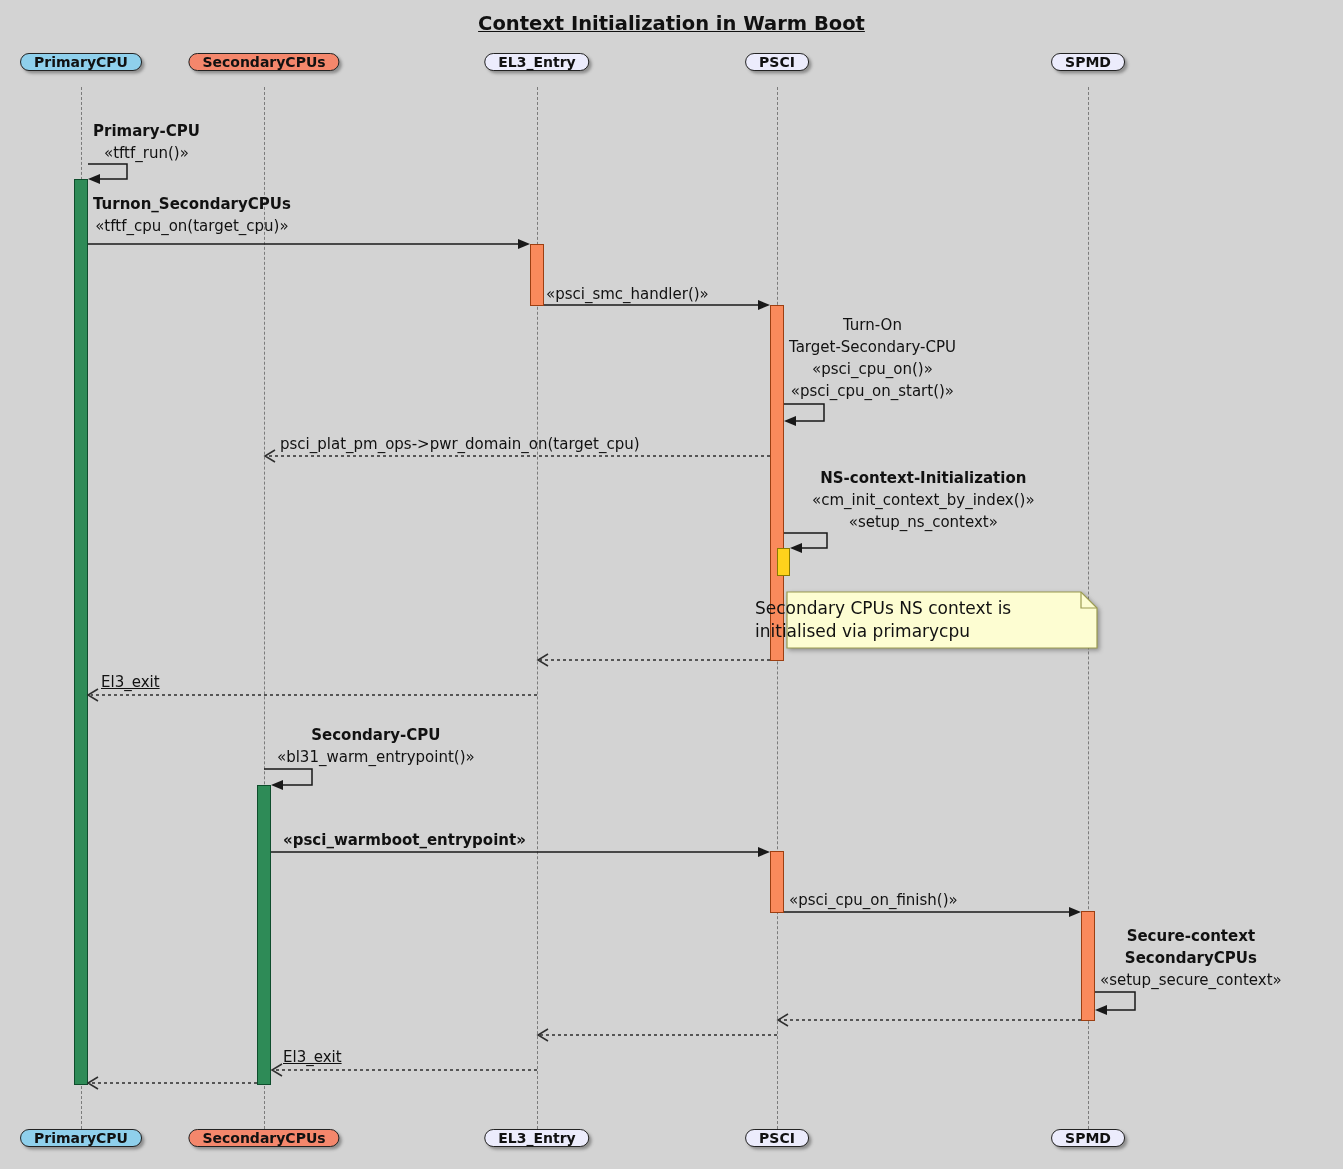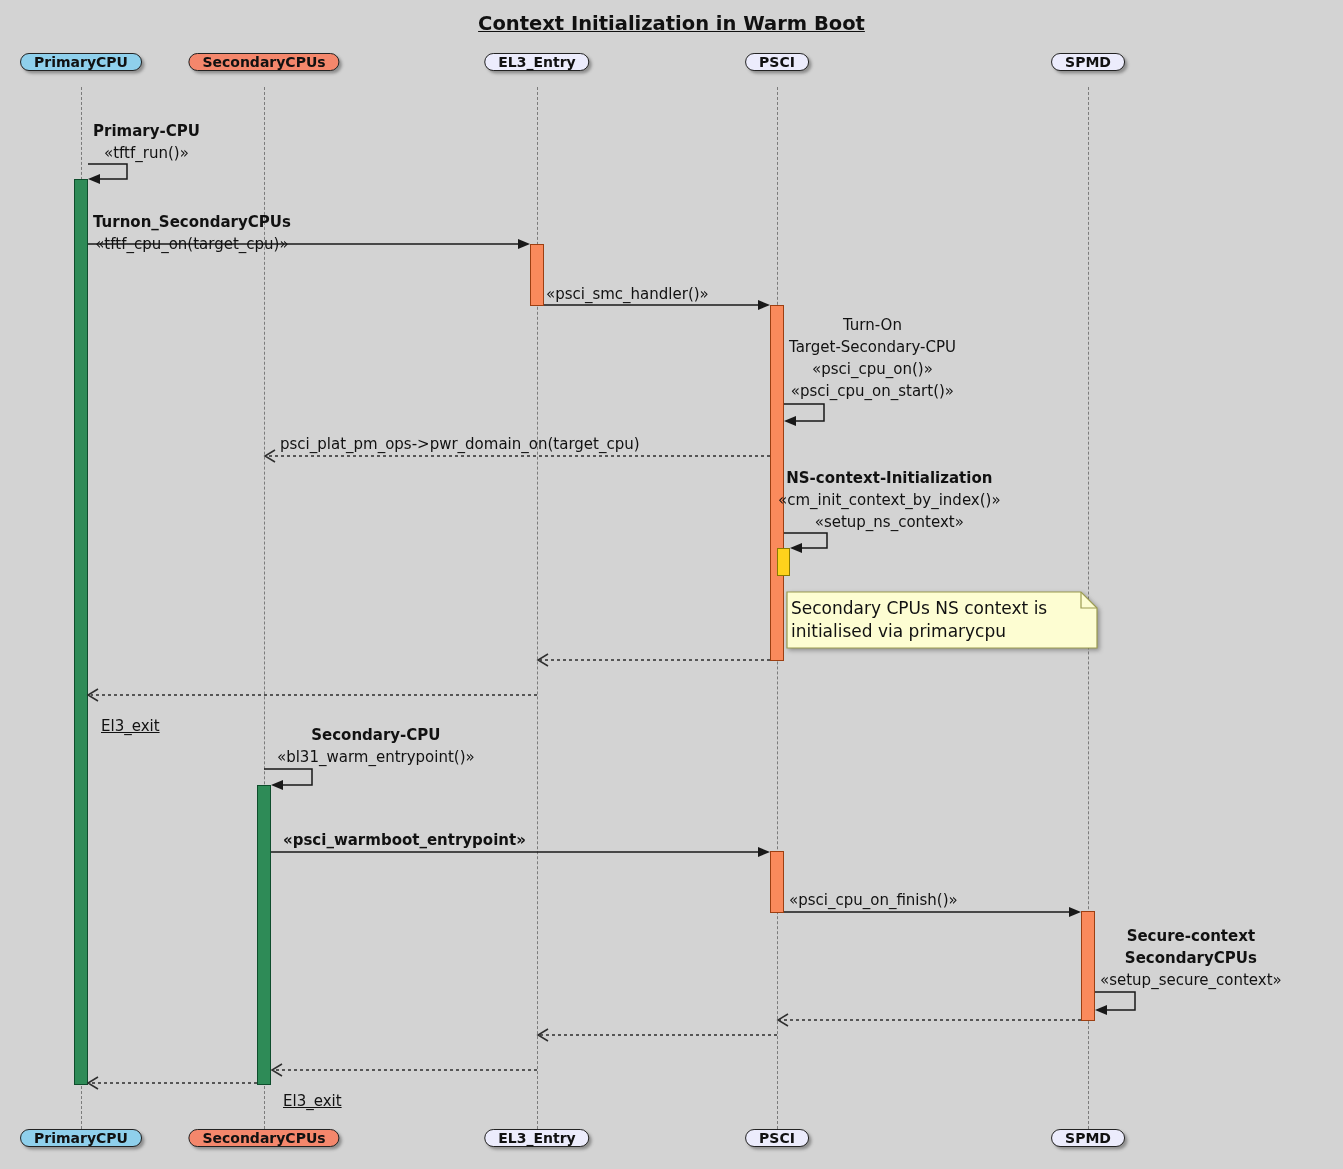--- a/index.html
+++ b/index.html
@@ -40,21 +40,21 @@
   svg .d  { stroke:#2e2e2e; stroke-width:1.3; stroke-dasharray:3,3; fill:none; }
   svg .oh { stroke:#2e2e2e; stroke-width:1.5; fill:none; }
   svg .note-body { fill:#FDFDD2; stroke:#9C9C50; stroke-width:1.2; }
   svg .note-fold { fill:none; stroke:#9C9C50; stroke-width:1.2; }
   .shadowed { filter: drop-shadow(2px 2px 2px rgba(60,60,60,0.45)); }
   .lbl {
     position:absolute; z-index:4; font-size:15px;
     line-height:22px; white-space:nowrap;text-align:center;
   }
   .lbl .b { font-weight:bold; }
-  .u { text-decoration:underline;margin-top:44px; }
+  .u { text-decoration:underline; }
   .note-text {
     position:absolute; z-index:4; font-size:17px;
     line-height:23px; white-space:nowrap;
   }
 </style>
 </head>
 <body>
 
 <div id="canvas">
 
@@ -128,41 +128,41 @@
       <path class="note-body" d="M787 592 H1081 L1097 608 V648 H787 Z"></path>
       <path class="note-fold" d="M1081 592 V608 H1097"></path>
     </g>
   </svg>
 
   <div class="lbl" style="left:93px; top:120px">
     <div class="b">Primary-CPU</div>
     <div>«tftf_run()»</div>
   </div>
 
-  <div class="lbl" style="left:93px; top:211px">
+  <div class="lbl" style="left:93px; top:193px">
     <div class="b">Turnon_SecondaryCPUs</div>
     <div>«tftf_cpu_on(target_cpu)»</div>
   </div>
 
   <div class="lbl" style="left:546px; top:283px">
     <div>«psci_smc_handler()»</div>
   </div>
 
   <div class="lbl" style="left:280px; top:433px">
     <div>psci_plat_pm_ops-&gt;pwr_domain_on(target_cpu)</div>
   </div>
 
   <div class="lbl" style="left:789px; top:314px">
     <div>Turn-On</div>
     <div>Target-Secondary-CPU</div>
     <div>«psci_cpu_on()»</div>
     <div>«psci_cpu_on_start()»</div>
   </div>
 
-  <div class="lbl" style="left:778px; top:467px">
+  <div class="lbl" style="left:812px; top:467px">
     <div class="b">NS-context-Initialization</div>
     <div>«cm_init_context_by_index()»</div>
     <div>«setup_ns_context»</div>
   </div>
 
   <div class="lbl" style="left:101px; top:671px">
     <div class="u">El3_exit</div>
   </div>
 
   <div class="lbl" style="left:277px; top:724px">
@@ -181,21 +181,21 @@
   <div class="lbl" style="left:1100px; top:925px">
     <div class="b">Secure-context</div>
     <div class="b">SecondaryCPUs</div>
     <div>«setup_secure_context»</div>
   </div>
 
   <div class="lbl" style="left:283px; top:1046px">
     <div class="u">El3_exit</div>
   </div>
 
-  <div class="note-text" style="left:791px; top:597px">
+  <div class="note-text" style="left:755px; top:597px">
     <div>Secondary CPUs NS context is</div>
     <div>initialised via primarycpu</div>
   </div>
 
   <div class="participant blue" style="left:81px; top:53px">PrimaryCPU</div>
   <div class="participant salmon" style="left:264px; top:53px">SecondaryCPUs</div>
   <div class="participant" style="left:537px; top:53px">EL3_Entry</div>
   <div class="participant" style="left:777px; top:53px">PSCI</div>
   <div class="participant" style="left:1088px; top:53px">SPMD</div>
 

